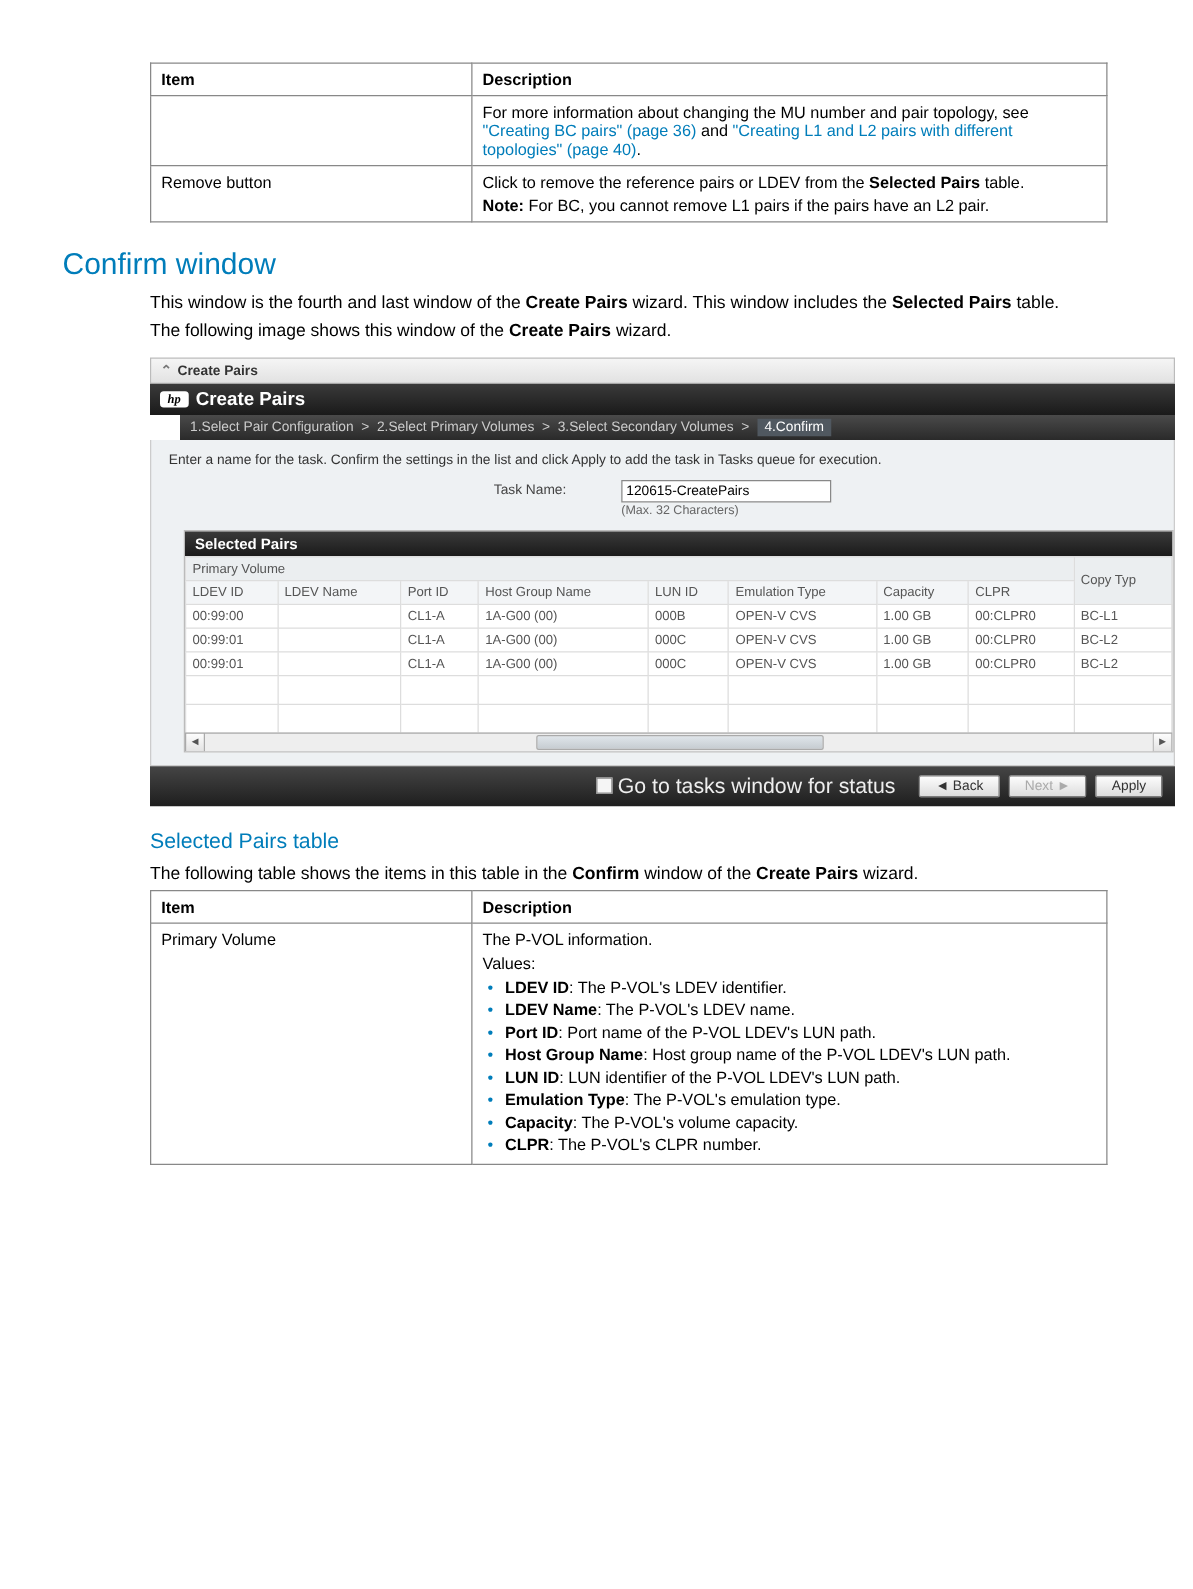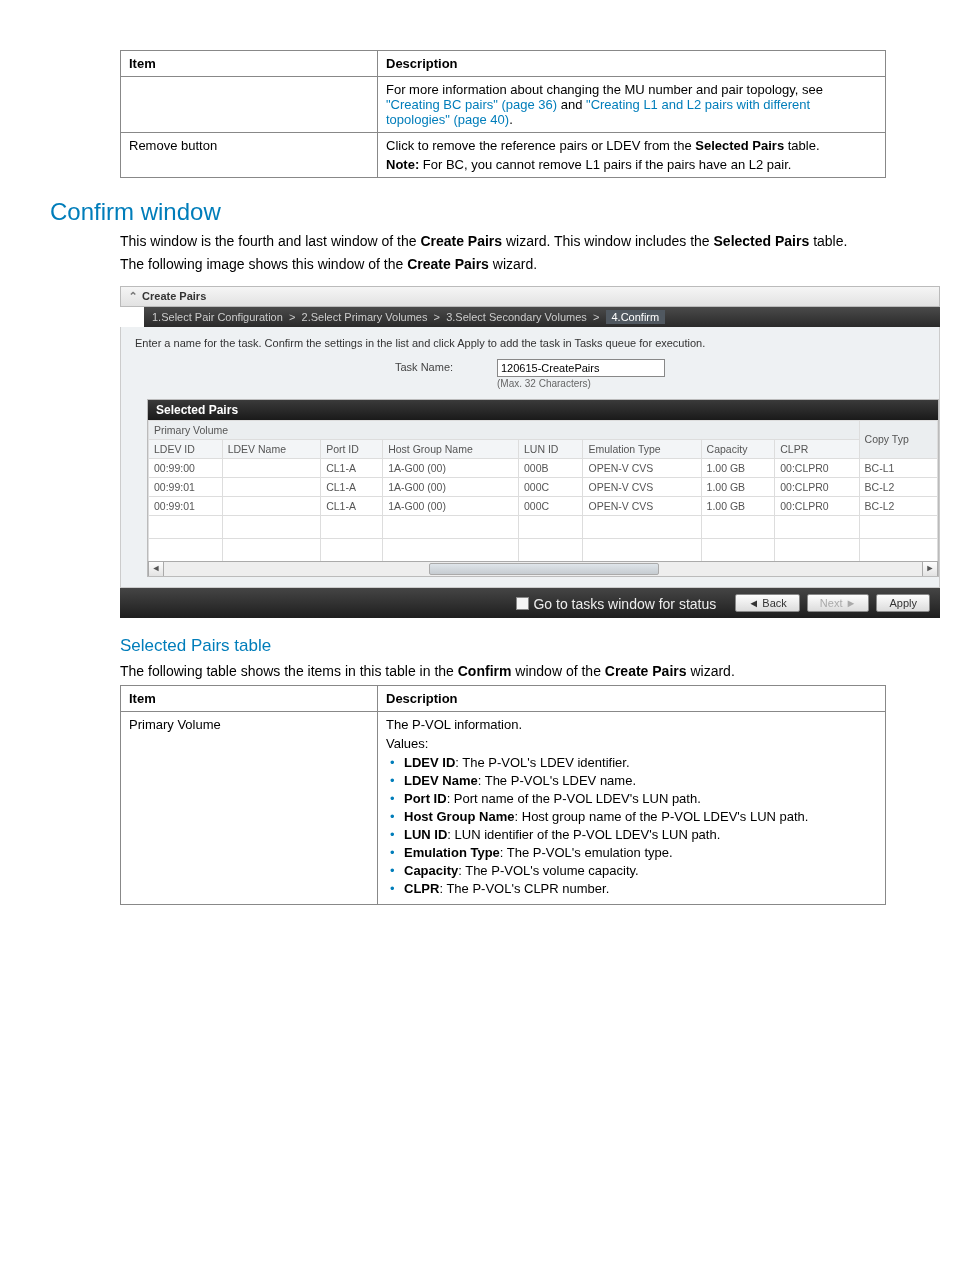--- a/index.html
+++ b/index.html
@@ -199,21 +199,21 @@
     text-align: right;
   }
   .ss-chk {
     display:inline-block;
     width:11px;height:11px;
     border:1px solid #888;
     background:#f5f5f5;
     vertical-align:middle;
     margin-right:4px;
   }
-  .ss-chklabel { color:#eee; font-size:14px; vertical-align:middle; margin-right:12px;}
+  .ss-chklabel { color:#eee; font-size:17px; vertical-align:middle; margin-right:12px;}
   .ss-btn {
     display:inline-block;
     border:1px solid #888;
     background:linear-gradient(#fdfdfd,#dcdcdc);
     padding: 2px 12px;
     font-size:11px;
     color:#333;
     margin-left:4px;
     border-radius:2px;
   }
@@ -275,20 +275,24 @@
   <p class="body-text">
     <span>This window is the fourth and last window of the </span><b>Create Pairs</b><span> wizard. This window includes the </span><b>Selected Pairs</b><span> table.</span>
   </p>
   <p class="body-text">
     <span>The following image shows this window of the </span><b>Create Pairs</b><span> wizard.</span>
   </p>
 
   <div class="screenshot-wrap">
     <div class="ss-bar1">
       <span class="ss-expand">⌃</span>
+      <span>Create Pairs</span>
+    </div>
+    <div class="ss-titlebar">
+      <span class="hp-logo">hp</span>
       <span>Create Pairs</span>
     </div>
     <div class="ss-steps">
       <span>1.Select Pair Configuration</span>
       &nbsp;<span>&gt;</span>&nbsp;
       <span>2.Select Primary Volumes</span>
       &nbsp;<span>&gt;</span>&nbsp;
       <span>3.Select Secondary Volumes</span>
       &nbsp;<span>&gt;</span>&nbsp;
       <span class="active">4.Confirm</span>

